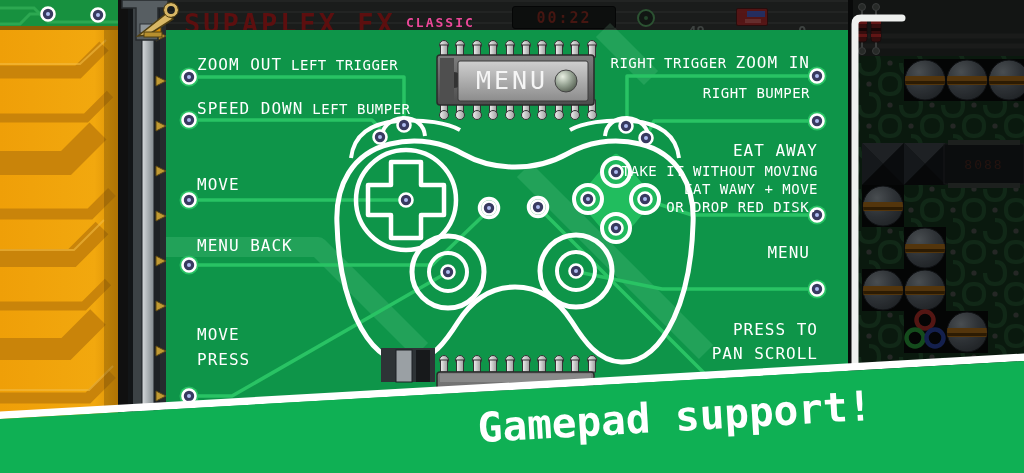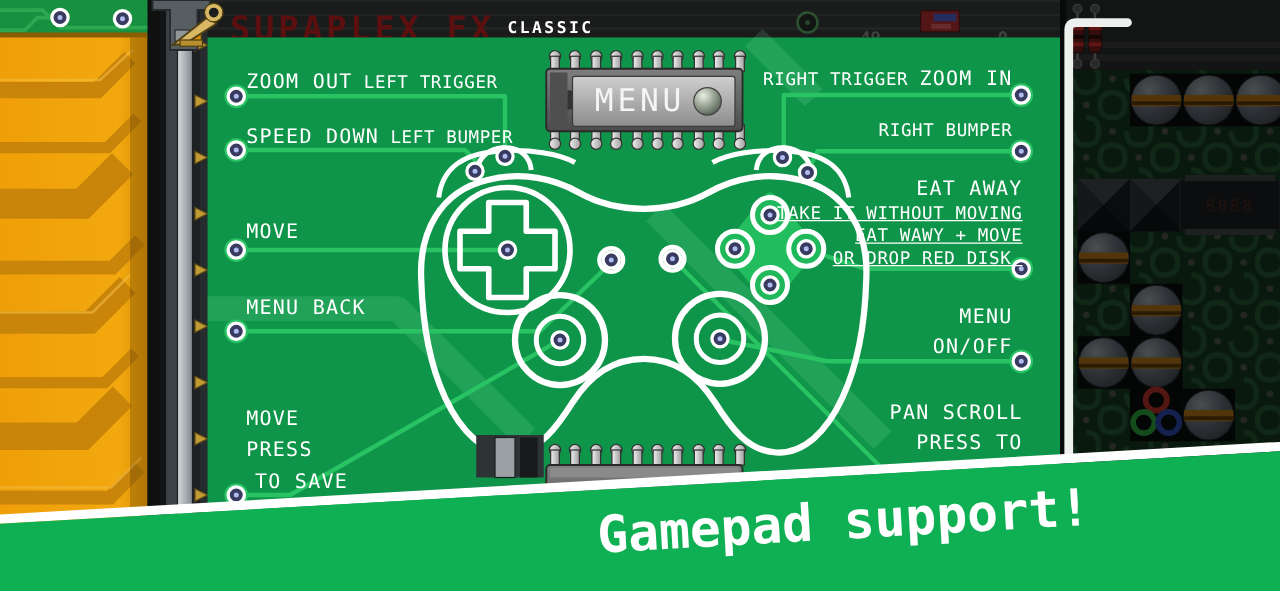--- a/index.html
+++ b/index.html
@@ -8,57 +8,60 @@
   #stage *{box-sizing:border-box;}
   svg{position:absolute;left:0;top:0;}
   
   .stripes{position:absolute;left:118px;top:0;width:906px;height:30px;
     background:repeating-linear-gradient(180deg,rgba(255,255,255,.035) 0 2px,transparent 2px 11px);}
   
   .hud{position:absolute;left:170px;top:0;width:660px;height:30px;overflow:hidden;}
   .hud-logo{position:absolute;left:14px;top:8px;font-size:27px;font-weight:bold;
     letter-spacing:3px;color:#5c0f0f;white-space:nowrap;}
   .hud-mode{position:absolute;left:236px;top:15px;font-size:13px;font-weight:bold;
-    letter-spacing:2px;color:#ffffff;}
+    letter-spacing:2px;color:#ec4899;}
   .hud-timerbox{position:absolute;left:342px;top:6px;width:104px;height:23px;background:#0d0f0e;
     border:1px solid #050606;border-radius:3px;text-align:center;}
   .hud-timer{font-size:15px;font-weight:bold;letter-spacing:2px;color:#451611;line-height:22px;}
   .hud-btn{position:absolute;left:467px;top:9px;width:18px;height:18px;border-radius:50%;
     border:2px solid #2c5232;background:#111613;}
   .hud-btn:after{content:"";position:absolute;left:5px;top:5px;width:4px;height:4px;border-radius:50%;background:#23442a;}
   .hud-num{position:absolute;top:23px;font-size:14px;font-weight:bold;color:#3e4341;}
   .hud-disk{position:absolute;left:566px;top:8px;width:32px;height:18px;background:#5e1414;
     border:1px solid #2a0b0b;border-radius:2px;opacity:.85;}
   .hud-disk i{position:absolute;left:10px;top:2px;width:18px;height:6px;background:#26306a;display:block;}
   .hud-disk b{position:absolute;left:8px;top:10px;width:16px;height:4px;background:rgba(255,255,255,.12);display:block;}
   
   .lbl{position:absolute;color:#fff;white-space:nowrap;z-index:5;}
   .row{display:flex;align-items:baseline;gap:9px;}
   .big{font-size:16px;letter-spacing:1px;}
   .small{font-size:14px;letter-spacing:.5px;}
   .col{display:flex;flex-direction:column;}
   .right{text-align:right;align-items:flex-end;}
-  .lh25 .big{line-height:25px;} .lh24 .big{line-height:24px;} .lh18 .small{line-height:18px;text-decoration:underline;}
+  .lh25 .big{line-height:25px;} .lh24 .big{line-height:24px;} .lh18 .small{line-height:18px;}
   
   .chip-text{position:absolute;left:466px;top:66px;width:92px;text-align:center;color:#f5f5f5;
     font-size:25px;letter-spacing:3px;z-index:5;}
   
   .banner-text{position:absolute;left:335px;top:394px;width:680px;height:46px;line-height:46px;
     text-align:center;color:#fff;font-size:41px;font-weight:bold;transform:rotate(-3.24deg);z-index:20;}
 </style>
 </head>
 <body>
 
 <div id="stage">
 
   <div class="stripes"></div>
 
   <div class="hud">
     <div class="hud-logo">SUPAPLEX FX</div>
     <div class="hud-mode">CLASSIC</div>
+    <div class="hud-timerbox">
+      <span class="hud-timer">00:22</span>
+    </div>
     <div class="hud-btn"></div>
     <div class="hud-num" style="left:518px">49</div>
     <div class="hud-disk">
         <i></i>
         <b></b>
       </div>
     <div class="hud-num" style="left:628px">0</div>
   </div>
 
   <svg width="1024" height="473" viewBox="0 0 1024 473">
@@ -442,40 +445,38 @@
   </div>
   <div class="lbl" style="left:197px;top:175px">
     <span class="big">MOVE</span>
   </div>
   <div class="lbl" style="left:197px;top:236px">
     <span class="big">MENU BACK</span>
   </div>
   <div class="lbl col lh25" style="left:197px;top:322px">
     <span class="big">MOVE</span>
     <span class="big">PRESS</span>
-    <span class="big" style="padding-left:7px">TO SAVE</span>
   </div>
 
   <div class="lbl row" style="right:214px;top:53px">
     <span class="small">RIGHT TRIGGER</span>
     <span class="big">ZOOM IN</span>
   </div>
-  <div class="lbl row" style="right:214px;top:97px">
+  <div class="lbl row" style="right:214px;top:85px">
     <span class="small">RIGHT BUMPER</span>
   </div>
   <div class="lbl col right lh18" style="right:206px;top:141px">
     <span class="big" style="margin-bottom:2px">EAT AWAY</span>
     <span class="small">TAKE IT WITHOUT MOVING</span>
     <span class="small">EAT WAWY + MOVE</span>
     <span class="small">OR DROP RED DISK.</span>
   </div>
   <div class="lbl col right lh24" style="right:214px;top:241px">
     <span class="big">MENU</span>
-    <span class="big">ON/OFF</span>
   </div>
   <div class="lbl col right lh24" style="right:206px;top:318px">
+    <span class="big">PRESS TO</span>
     <span class="big">PAN SCROLL</span>
-    <span class="big">PRESS TO</span>
   </div>
 
   <div class="banner-text">Gamepad support!</div>
 
 </div>
 
 </body></html>

